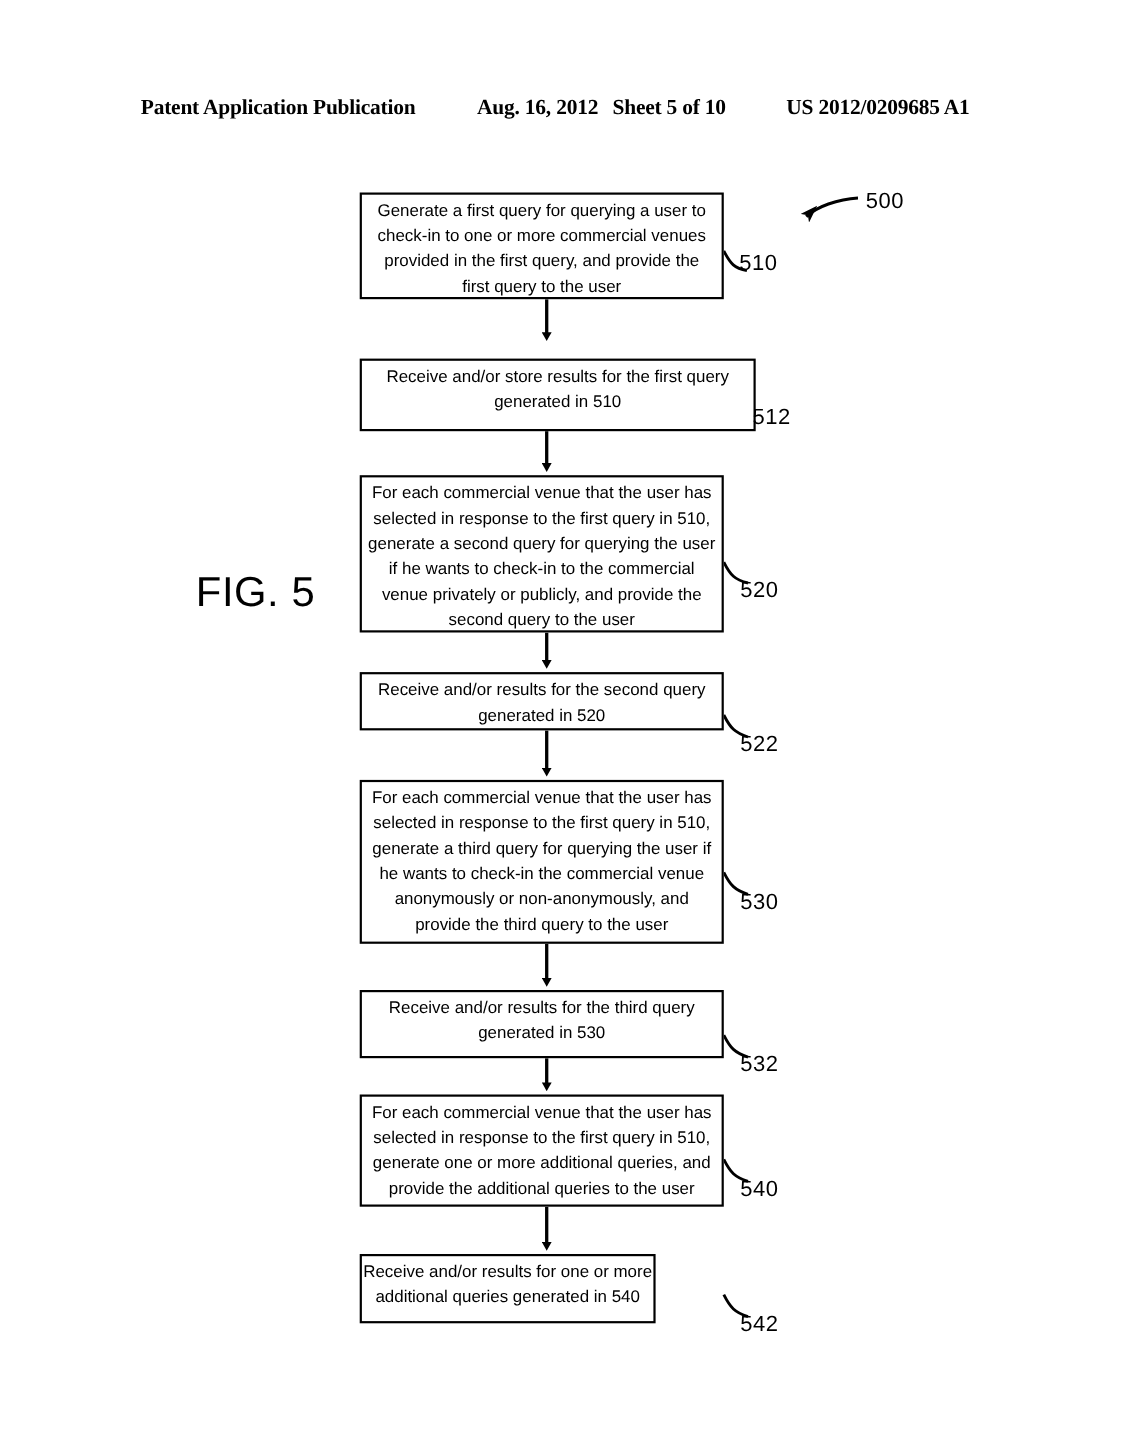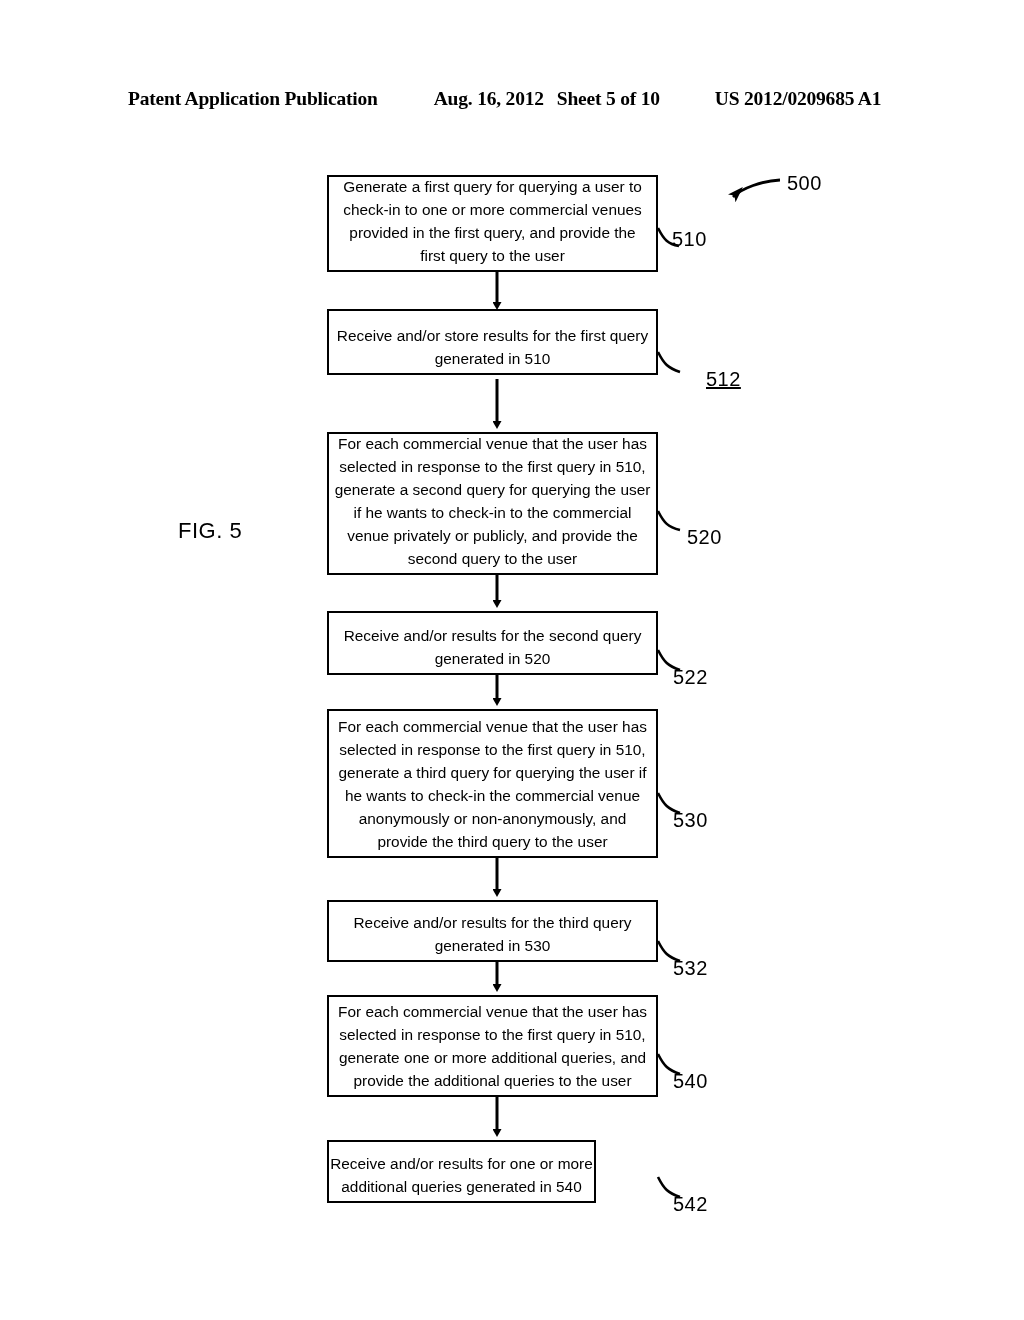--- a/index.html
+++ b/index.html
@@ -41,35 +41,35 @@
   #page-header .hdr-patno {
     margin-left: 55px;
   }
 
   
   #fig-label {
     position: absolute;
     left: 178px;
     top: 518px;
     font-family: "Liberation Sans", sans-serif;
-    font-size: 22px;
+    font-size: 38px;
     letter-spacing: 0.5px;
     white-space: nowrap;
   }
 
   
   .flow-box {
     position: absolute;
     box-sizing: border-box;
     border: 2.5px solid #000000;
     background: #ffffff;
     display: flex;
     flex-direction: column;
     align-items: center;
-    justify-content: flex-end;
+    justify-content: flex-start;
     text-align: center;
     font-family: "Liberation Sans", sans-serif;
     font-size: 15.4px;
     line-height: 23px;
     color: #000000;
     padding: 3px 6px;
   }
   .flow-box .line {
     display: block;
     white-space: nowrap;
@@ -145,37 +145,37 @@
 <div class="ref-num" style="left:787px; top:172px;">500</div>
 
 <div class="flow-box" style="left:327px; top:175px; width:331px; height:97px;">
   <span class="line">Generate a first query for querying a user to</span>
   <span class="line">check-in to one or more commercial venues</span>
   <span class="line">provided in the first query, and provide the</span>
   <span class="line">first query to the user</span>
 </div>
 <div class="ref-num" style="left:672px; top:228px;">510</div>
 
-<div class="flow-box" style="left:327px; top:309px; width:331px; height:66px;">
+<div class="flow-box" style="left:327px; top:326px; width:360px; height:66px;">
   <span class="line">Receive and/or store results for the first query</span>
   <span class="line">generated in 510</span>
 </div>
-<div class="ref-num" style="left:706px; top:368px;text-decoration:underline;">512</div>
+<div class="ref-num" style="left:684px; top:368px;">512</div>
 
 <div class="flow-box" style="left:327px; top:432px; width:331px; height:143px;">
   <span class="line">For each commercial venue that the user has</span>
   <span class="line">selected in response to the first query in 510,</span>
   <span class="line">generate a second query for querying the user</span>
   <span class="line">if he wants to check-in to the commercial</span>
   <span class="line">venue privately or publicly, and provide the</span>
   <span class="line">second query to the user</span>
 </div>
-<div class="ref-num" style="left:687px; top:526px;">520</div>
-
-<div class="flow-box" style="left:327px; top:611px; width:331px; height:64px;">
+<div class="ref-num" style="left:673px; top:526px;">520</div>
+
+<div class="flow-box" style="left:327px; top:611px; width:331px; height:53px;">
   <span class="line">Receive and/or results for the second query</span>
   <span class="line">generated in 520</span>
 </div>
 <div class="ref-num" style="left:673px; top:666px;">522</div>
 
 <div class="flow-box" style="left:327px; top:709px; width:331px; height:149px;">
   <span class="line">For each commercial venue that the user has</span>
   <span class="line">selected in response to the first query in 510,</span>
   <span class="line">generate a third query for querying the user if</span>
   <span class="line">he wants to check-in the commercial venue</span>

